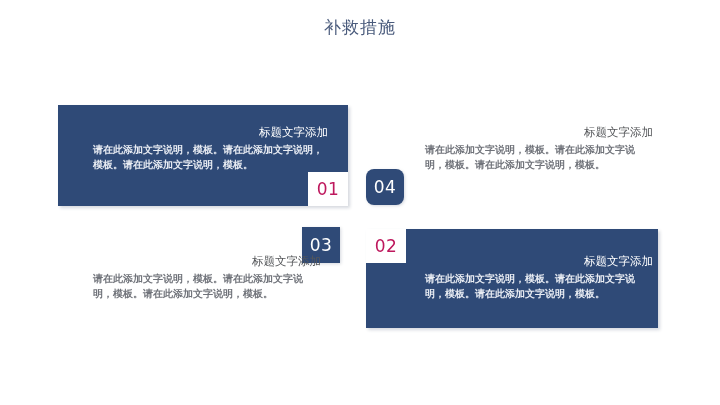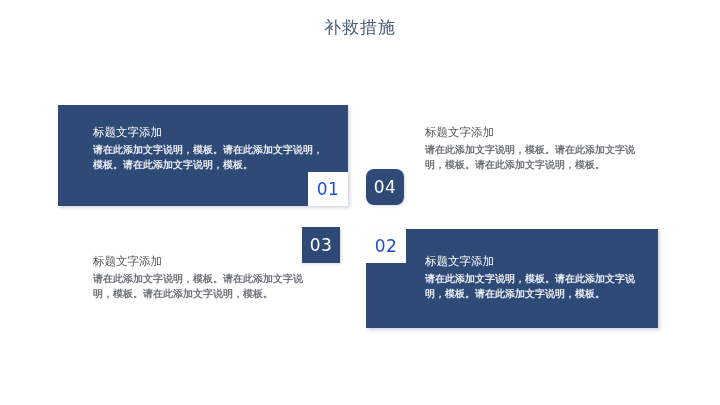--- a/index.html
+++ b/index.html
@@ -58,20 +58,21 @@
   
   .textblock {
     position: absolute;
   }
   .tb-head {
     font-size: 11.5px;
     line-height: 17px;
     margin: 0 0 2px 0;
     font-weight: 400;
     white-space: nowrap;
+    text-align: right;
   }
   .tb-body {
     font-size: 10px;
     line-height: 14.5px;
     margin: 0;
     font-weight: 700;
   }
 
   
   .on-dark .tb-head { color: #ffffff; }
@@ -91,21 +92,21 @@
     display: flex;
     align-items: center;
     justify-content: center;
     font-size: 17px;
     line-height: 1;
     font-weight: 400;
     letter-spacing: 0.5px;
   }
   .badge-light {            
     background: #ffffff;
-    color: #1d4ed8;
+    color: #be185d;
   }
   .badge-dark {             
     background: #2f4a77;
     color: #ffffff;
     box-shadow: 1px 1px 3px rgba(120,130,150,0.30);
   }
   #badge-01 { left: 308px; top: 172px; width: 40px; height: 34px; }
   #badge-04 { left: 366px; top: 169px; width: 38px; height: 36px; border-radius: 8px; }
   #badge-03 { left: 302px; top: 227px; width: 38px; height: 36px; }
   #badge-02 { left: 366px; top: 229px; width: 40px; height: 34px; }

